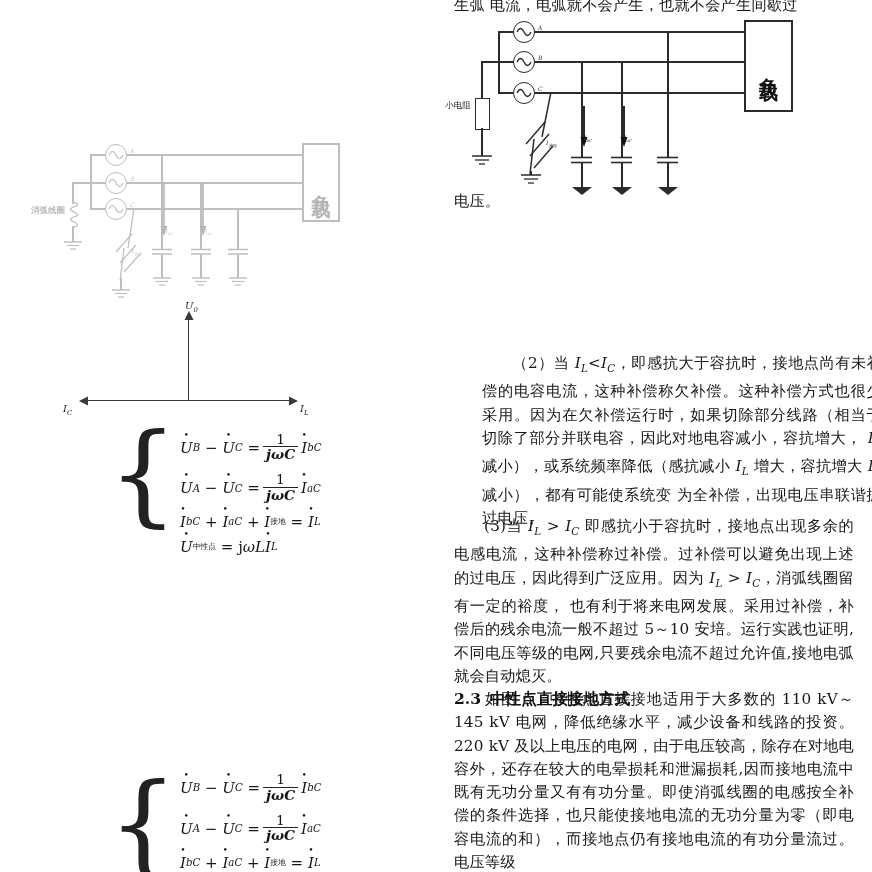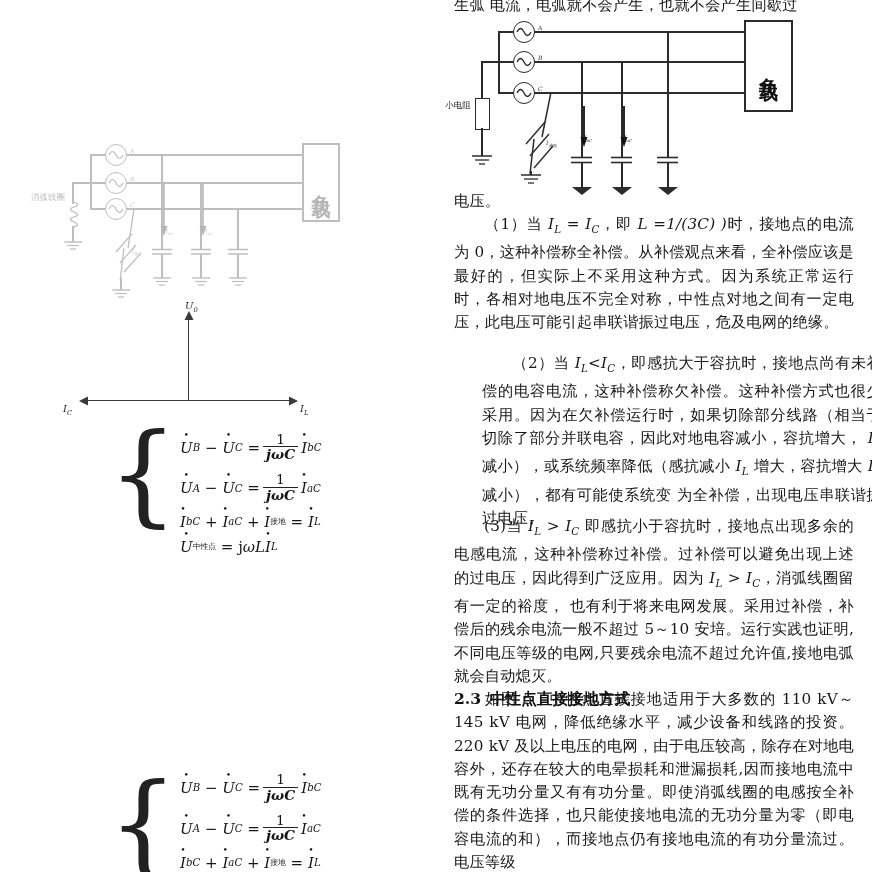--- a/index.html
+++ b/index.html
@@ -108,21 +108,21 @@
 
       <svg style="position:absolute;left:66px;top:82px;" width="16" height="26">
         <path d="M8 0 q7 3 0 5 q-7 2 0 5 q7 3 0 5 q-7 2 0 5 q7 3 0 5" stroke="#2b2b2b" stroke-width="1.3" fill="none"></path>
       </svg>
       <div class="wire v" style="left:72px;top:106px;height:16px;"></div>
       <svg style="position:absolute;left:62px;top:120px;" width="22" height="12">
         <line x1="2" y1="2" x2="20" y2="2" stroke="#2b2b2b" stroke-width="1.4"></line>
         <line x1="5" y1="5.5" x2="17" y2="5.5" stroke="#2b2b2b" stroke-width="1.2"></line>
         <line x1="8" y1="9" x2="14" y2="9" stroke="#2b2b2b" stroke-width="1.2"></line>
       </svg>
-      <div class="reslabel" style="left:28px;top:72px;width:40px;">消弧线圈</div>
+      <div class="reslabel" style="left:28px;top:85px;width:40px;font-weight:bold;">消弧线圈</div>
 
       <div class="wire h" style="left:126px;top:34px;width:177px;"></div>
       <div class="wire h" style="left:126px;top:62px;width:177px;"></div>
       <div class="wire h" style="left:126px;top:88px;width:177px;"></div>
 
       <div class="loadbox" style="left:302px;top:23px;width:34px;height:75px;">
         <span>负载</span>
       </div>
 
       <svg style="position:absolute;left:112px;top:88px;" width="60" height="72">
@@ -377,27 +377,20 @@
         <line x1="0" y1="6.5" x2="21" y2="6.5" stroke="#2b2b2b" stroke-width="1.6"></line>
       </svg>
       <div class="wire v" style="left:231px;top:147px;height:24px;"></div>
       <svg style="position:absolute;left:220px;top:169px;" width="24" height="11">
         <path d="M2 2 L22 2 L12 10 Z" fill="#2b2b2b"></path>
       </svg>
     </div>
 
     <div class="ptext rtext" style="top:190px;">电压。</div>
 
-    <div class="ptext rtext" style="top:213px;">
-      <span class="ind"></span><span>（1）当</span>
-      <i class="v">I</i><sub>L</sub>
-      <span>=</span>
-      <i class="v">I</i><sub>C</sub><span>，即</span>
-      <i class="v">L =1/(3C) )</i><span>时，接地点的电流为 0，这种补偿称全补偿。从补偿观点来看，全补偿应该是最好的，但实际上不采用这种方式。因为系统正常运行时，各相对地电压不完全对称，中性点对地之间有一定电压，此电压可能引起串联谐振过电压，危及电网的绝缘。</span>
-    </div>
 
     <div class="ptext rtext" style="top:352px;margin-left:28px;">
       <span class="ind"></span><span>（2）当</span>
       <i class="v">I</i><sub>L</sub><span>&lt;</span><i class="v">I</i><sub>C</sub><span>，即感抗大于容抗时，接地点尚有未补偿的电容电流，这种补偿称欠补偿。这种补偿方式也很少采用。因为在欠补偿运行时，如果切除部分线路（相当于切除了部分并联电容，因此对地电容减小，容抗增大，</span>
       <i class="v">I</i><sub>C</sub>
       <span>减小），或系统频率降低（感抗减小</span>
       <i class="v">I</i><sub>L</sub>
       <span>增大，容抗增大</span>
       <i class="v">I</i><sub>C</sub><span>减小），都有可能使系统变 为全补偿，出现电压串联谐振过电压。</span>
     </div>

